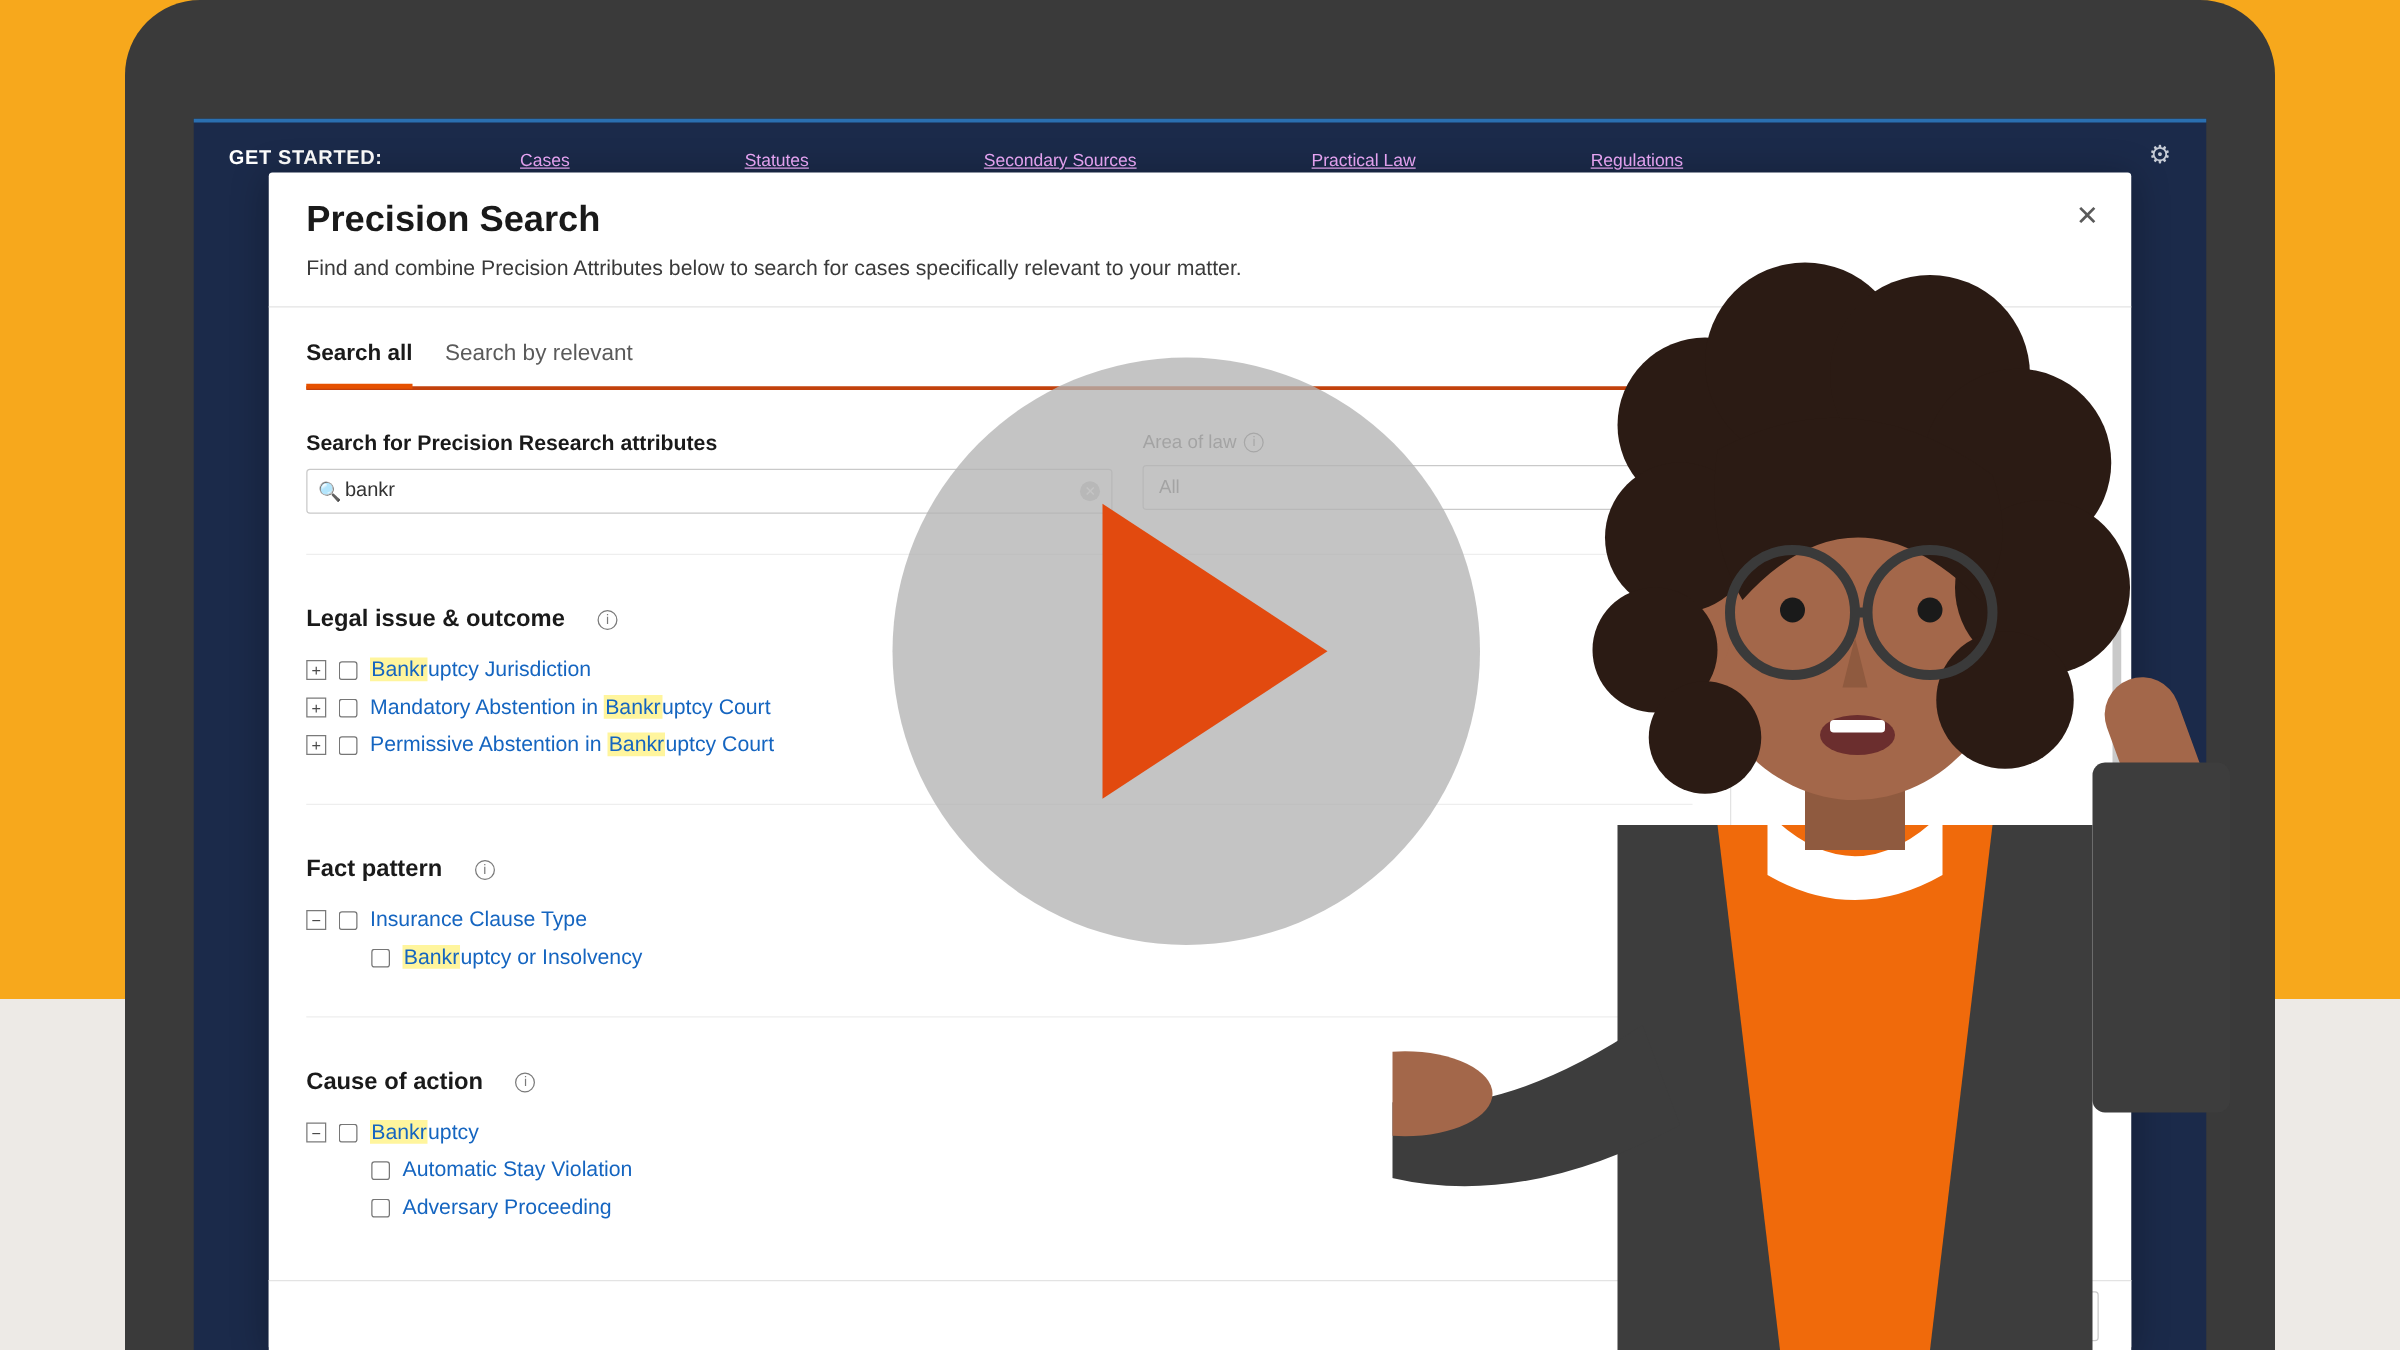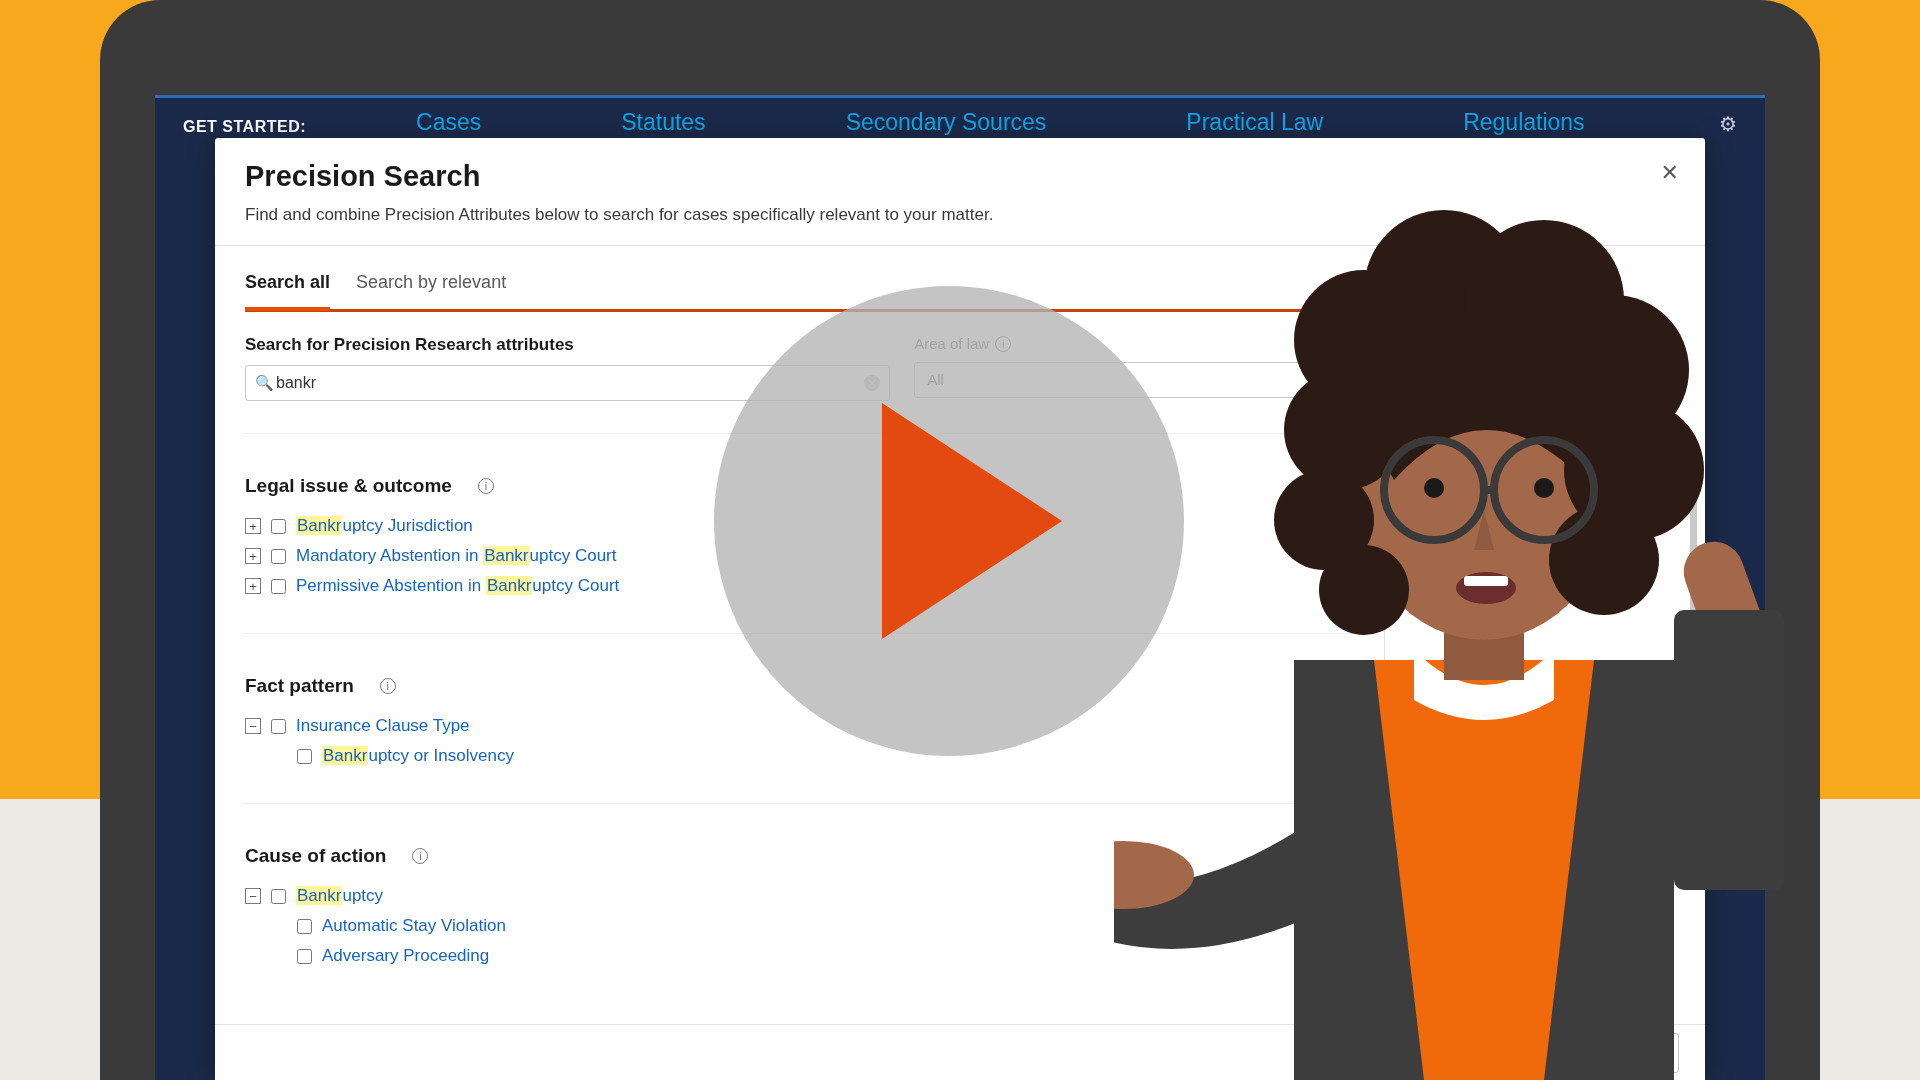--- a/index.html
+++ b/index.html
@@ -31,21 +31,21 @@
 }
 .topbar {
   height: 38px;
   display: flex; align-items: flex-end;
   padding: 0 28px;
   color: #fff;
   font-size: 16px;
 }
 .topbar .get-started { font-weight: 700; letter-spacing: .5px; }
 .topbar .nav { flex: 1; display: flex; gap: 140px; margin-left: 110px; }
-.topbar .nav a { color: #0ea5e9; cursor: pointer; font-size: 23px; }
+.topbar .nav a { color: #f0abfc; text-decoration: underline; cursor: pointer; font-size: 14px; }
 .topbar .gear { color: #c7ccd6; font-size: 20px; cursor: pointer; }
 .modal {
   position: absolute;
   top: 40px; left: 60px; right: 60px; bottom: 0;
   background: #fff;
   border-radius: 3px;
   box-shadow: 0 4px 30px rgba(0,0,0,.3);
   display: flex; flex-direction: column;
 }
 .modal-header {
@@ -54,21 +54,21 @@
   position: relative;
 }
 .modal-title { font-size: 29px; font-weight: 700; color: #1a1a1a; }
 .modal-sub { font-size: 17px; color: #3a3a3a; margin-top: 12px; }
 .close-x { position: absolute; top: 22px; right: 26px; font-size: 22px; color: #5a5a5a; cursor: pointer; }
 .modal-body { flex: 1; display: flex; min-height: 0; position: relative; }
 .left-pane { flex: 1; padding: 0 30px 18px 30px; overflow: auto; border-right: 1px solid #e3e3e3; }
 .tabs { display: flex; gap: 26px; margin-top: 14px; border-bottom: 3px solid #c2410c; }
 .tab { padding: 12px 0 14px 0; font-size: 18px; color: #5a5a5a; cursor: pointer; }
 .tab.active { color: #1a1a1a; font-weight: 600; border-bottom: 4px solid #e65100; margin-bottom: -2px; }
-.search-row { display: flex; gap: 24px; margin-top: 23px; }
+.search-row { display: flex; gap: 24px; margin-top: 33px; }
 .search-col { display: flex; flex-direction: column; }
 .search-col.primary { flex: 1.1; }
 .search-col.secondary { flex: 0.75; }
 .search-label { font-size: 17px; font-weight: 600; color: #1a1a1a; margin-bottom: 10px; }
 .area-label { font-size: 15px; color: #6a6a6a; margin-bottom: 10px; display: flex; align-items: center; gap: 6px; }
 .input-wrap { position: relative; }
 .input-wrap .mag { position: absolute; left: 10px; top: 50%; transform: translateY(-50%); color: #6a6a6a; font-size: 15px; }
 .input-wrap .clr { position: absolute; right: 10px; top: 50%; transform: translateY(-50%); width: 16px; height: 16px; border-radius: 50%; background: #c7c7c7; color: #fff; display: flex; align-items: center; justify-content: center; font-size: 11px; cursor: pointer; }
 .text-input {
   width: 100%; height: 36px; border: 1px solid #c9c9c9; border-radius: 3px;

